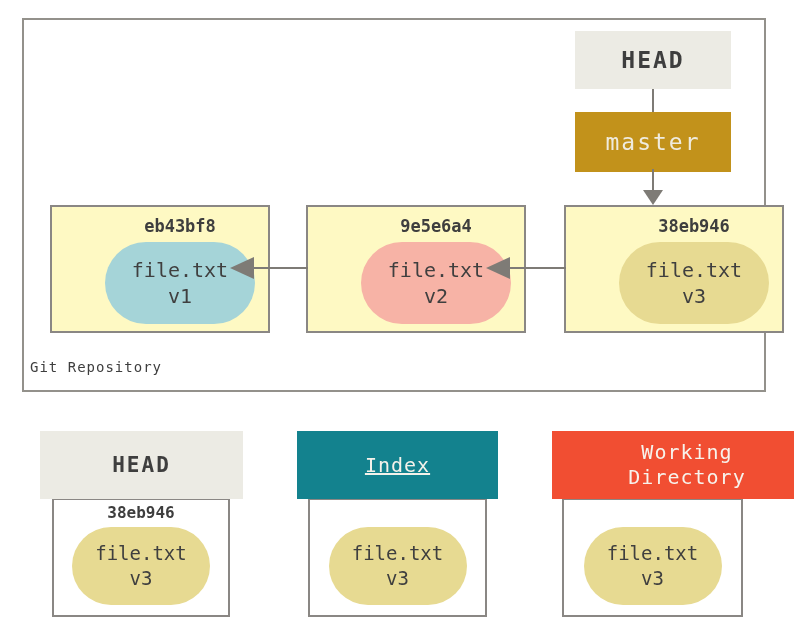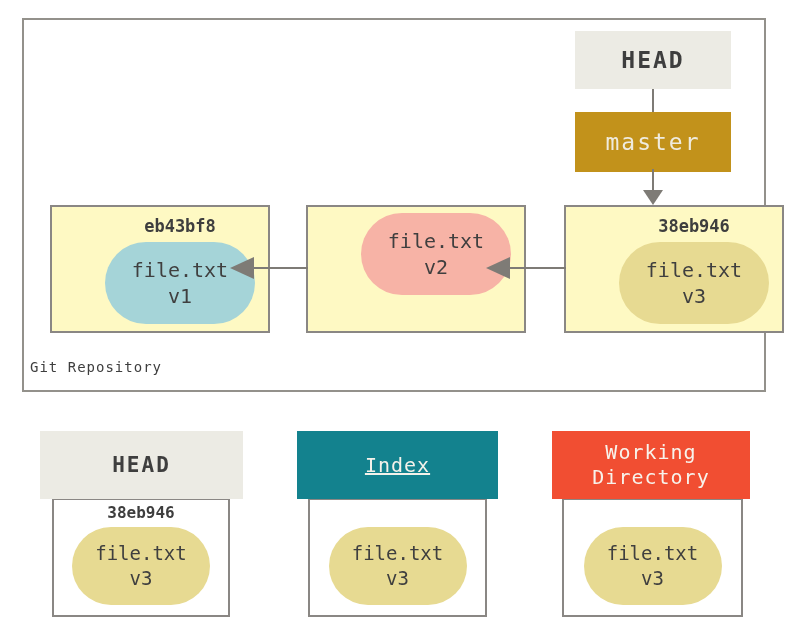--- a/index.html
+++ b/index.html
@@ -43,21 +43,21 @@
 
   
   .tree-box{top:498px;height:115px;border:2px solid #8A8784;background:#fff;z-index:1;}
   .tree-box-1{left:52px;width:174px;}
   .tree-box-2{left:308px;width:175px;}
   .tree-box-3{left:562px;width:177px;}
   .tree-header{top:431px;height:68px;display:flex;align-items:center;justify-content:center;
                text-align:center;font-size:20px;line-height:25px;z-index:2;}
   .tree-header-1{left:40px;width:203px;font-weight:bold;font-size:21px;letter-spacing:2px;}
   .tree-header-2{left:297px;width:201px;letter-spacing:1px;text-decoration:underline;}
-  .tree-header-3{left:552px;width:198px;letter-spacing:1px;}
+  .tree-header-3{left:552px;width:214px;letter-spacing:1px;padding-left:28px;}
   .tree-hash{position:absolute;top:3px;left:0;right:0;text-align:center;font-size:16px;font-weight:bold;}
   .tree-pill{position:absolute;top:27px;left:50%;transform:translateX(-50%);
              width:138px;height:78px;border-radius:39px;margin:0;
              display:flex;flex-direction:column;align-items:center;justify-content:center;
              font-size:19px;line-height:25px;color:#3F3F3F;}
 </style>
 </head>
 <body>
 
 <div class="stage">
@@ -78,20 +78,21 @@
 
   <div class="abs commit-box commit-1">
     <div class="commit-hash">eb43bf8</div>
     <div class="pill" style="background-color: rgb(165, 212, 216);">
       <div>file.txt</div>
       <div>v1</div>
     </div>
   </div>
 
   <div class="abs commit-box commit-2">
+    <div class="commit-hash">9e5e6a4</div>
     <div class="pill" style="background-color: rgb(247, 179, 166);">
       <div>file.txt</div>
       <div>v2</div>
     </div>
   </div>
 
   <div class="abs commit-box commit-3">
     <div class="commit-hash">38eb946</div>
     <div class="pill" style="background-color: rgb(231, 218, 146);">
       <div>file.txt</div>

